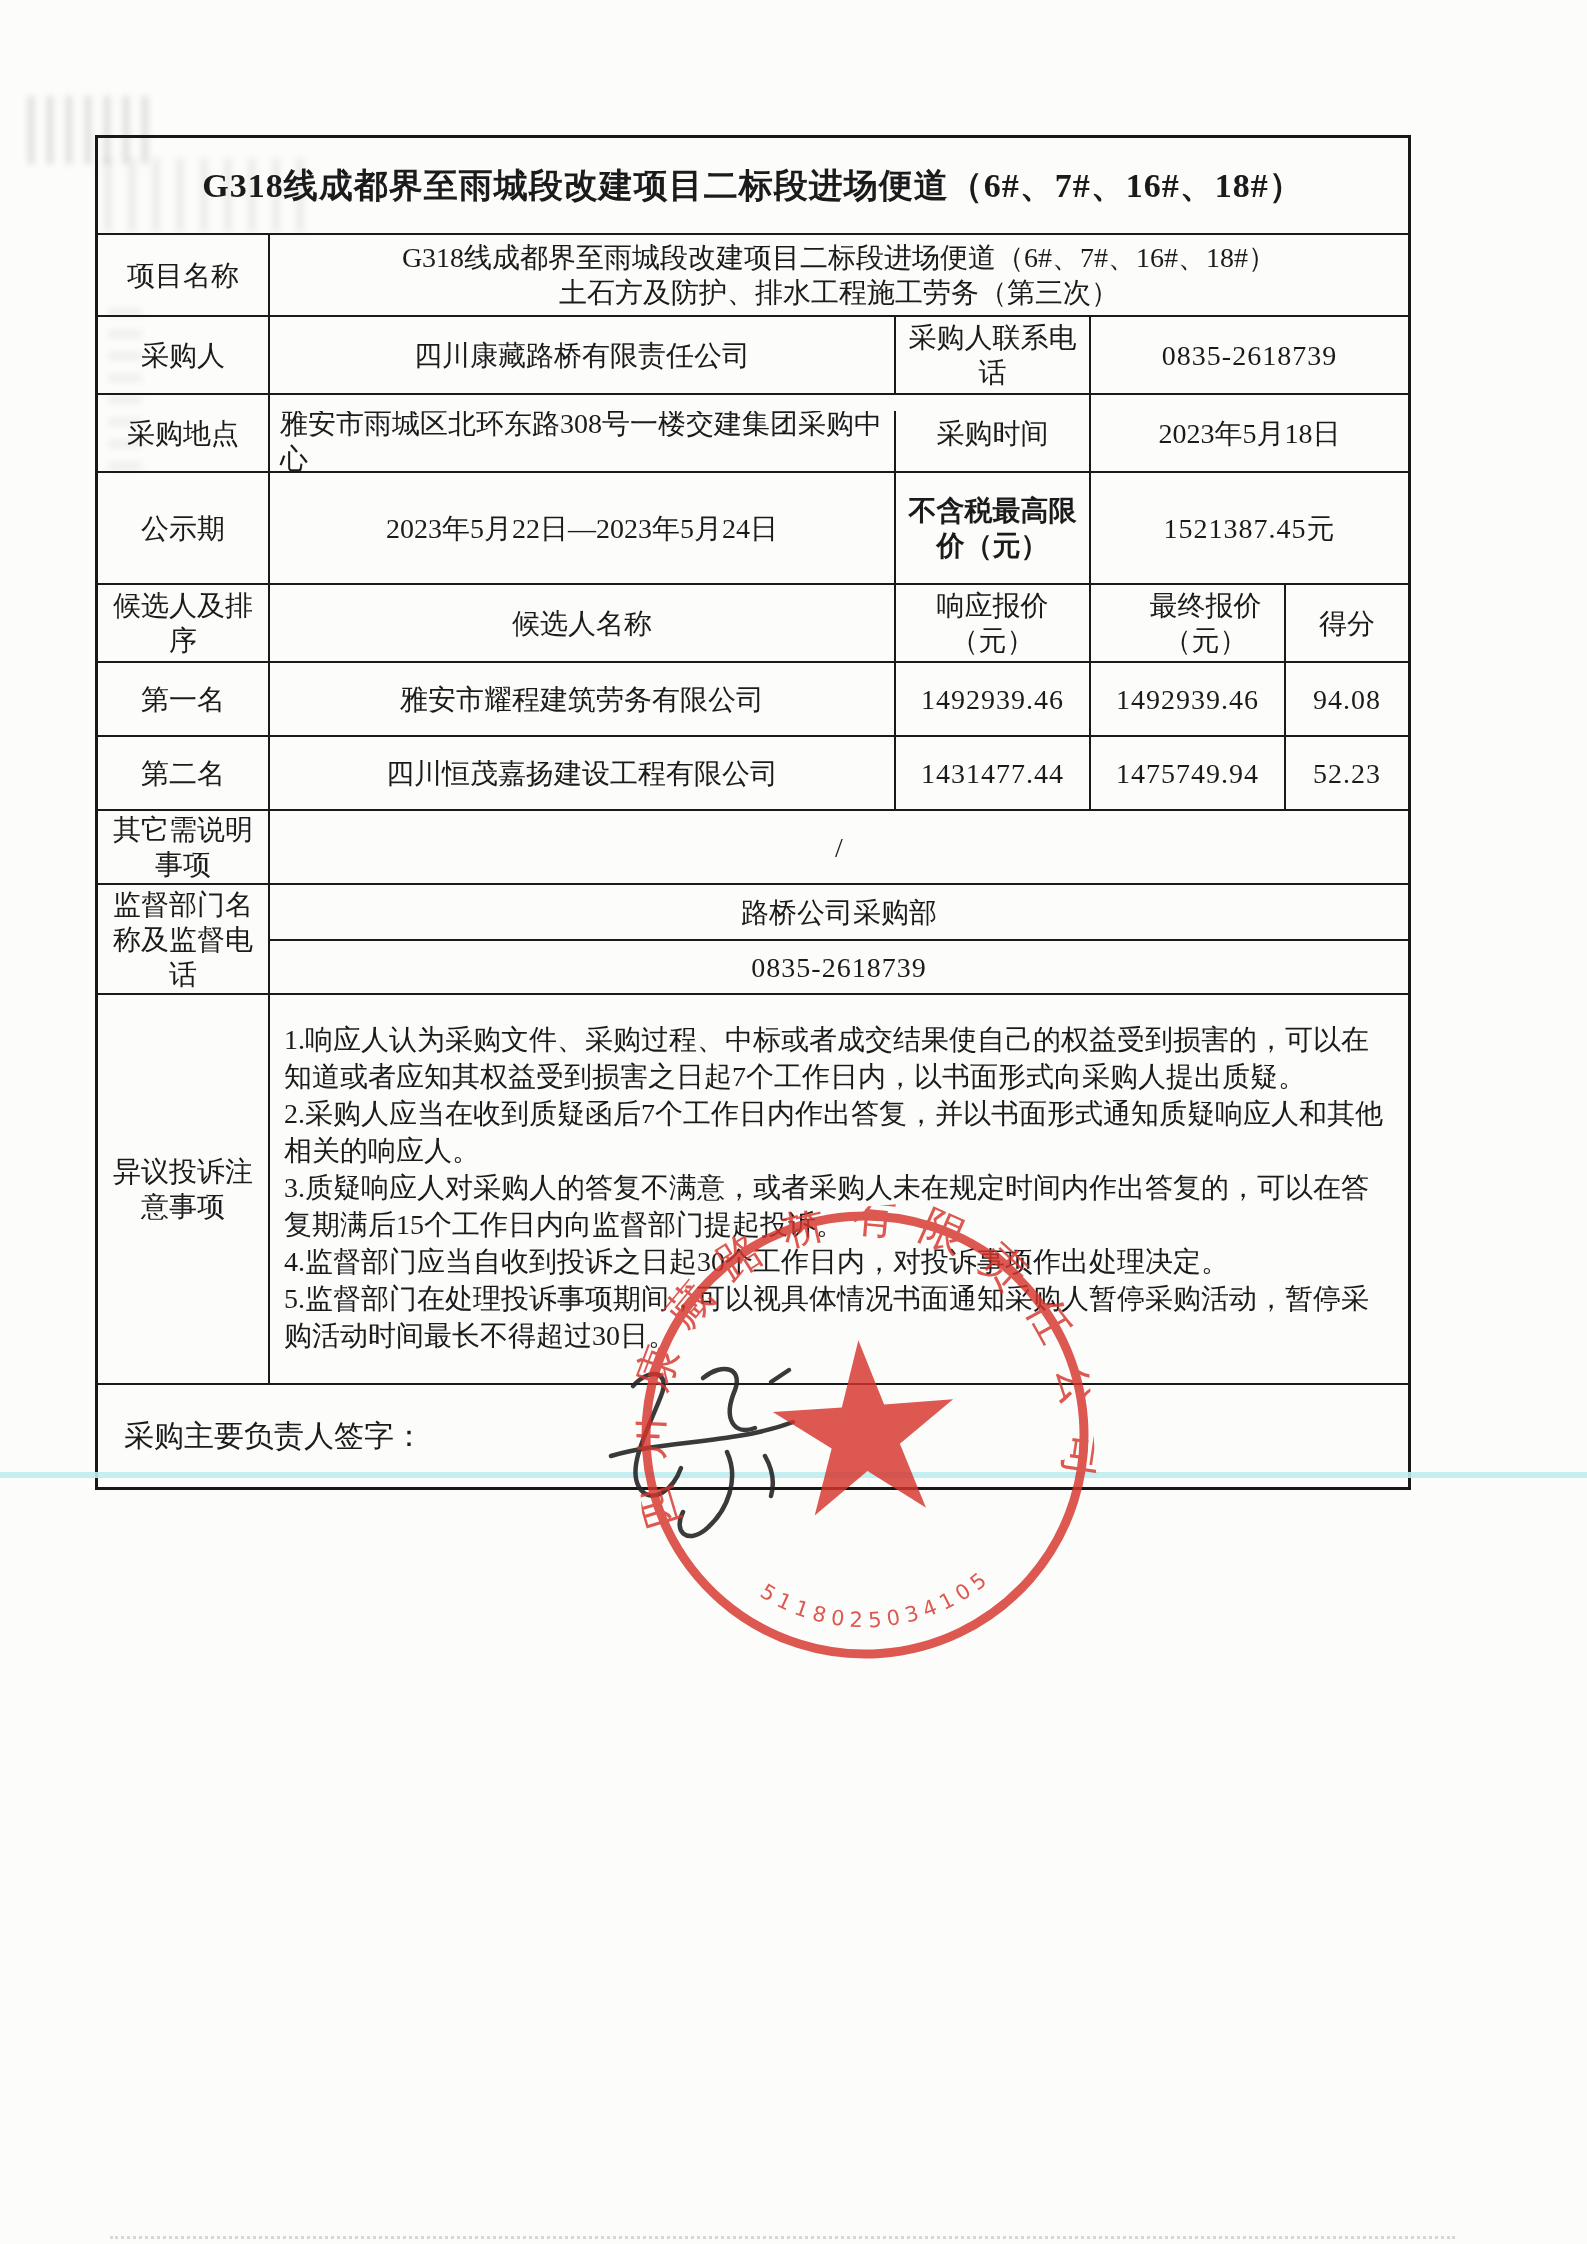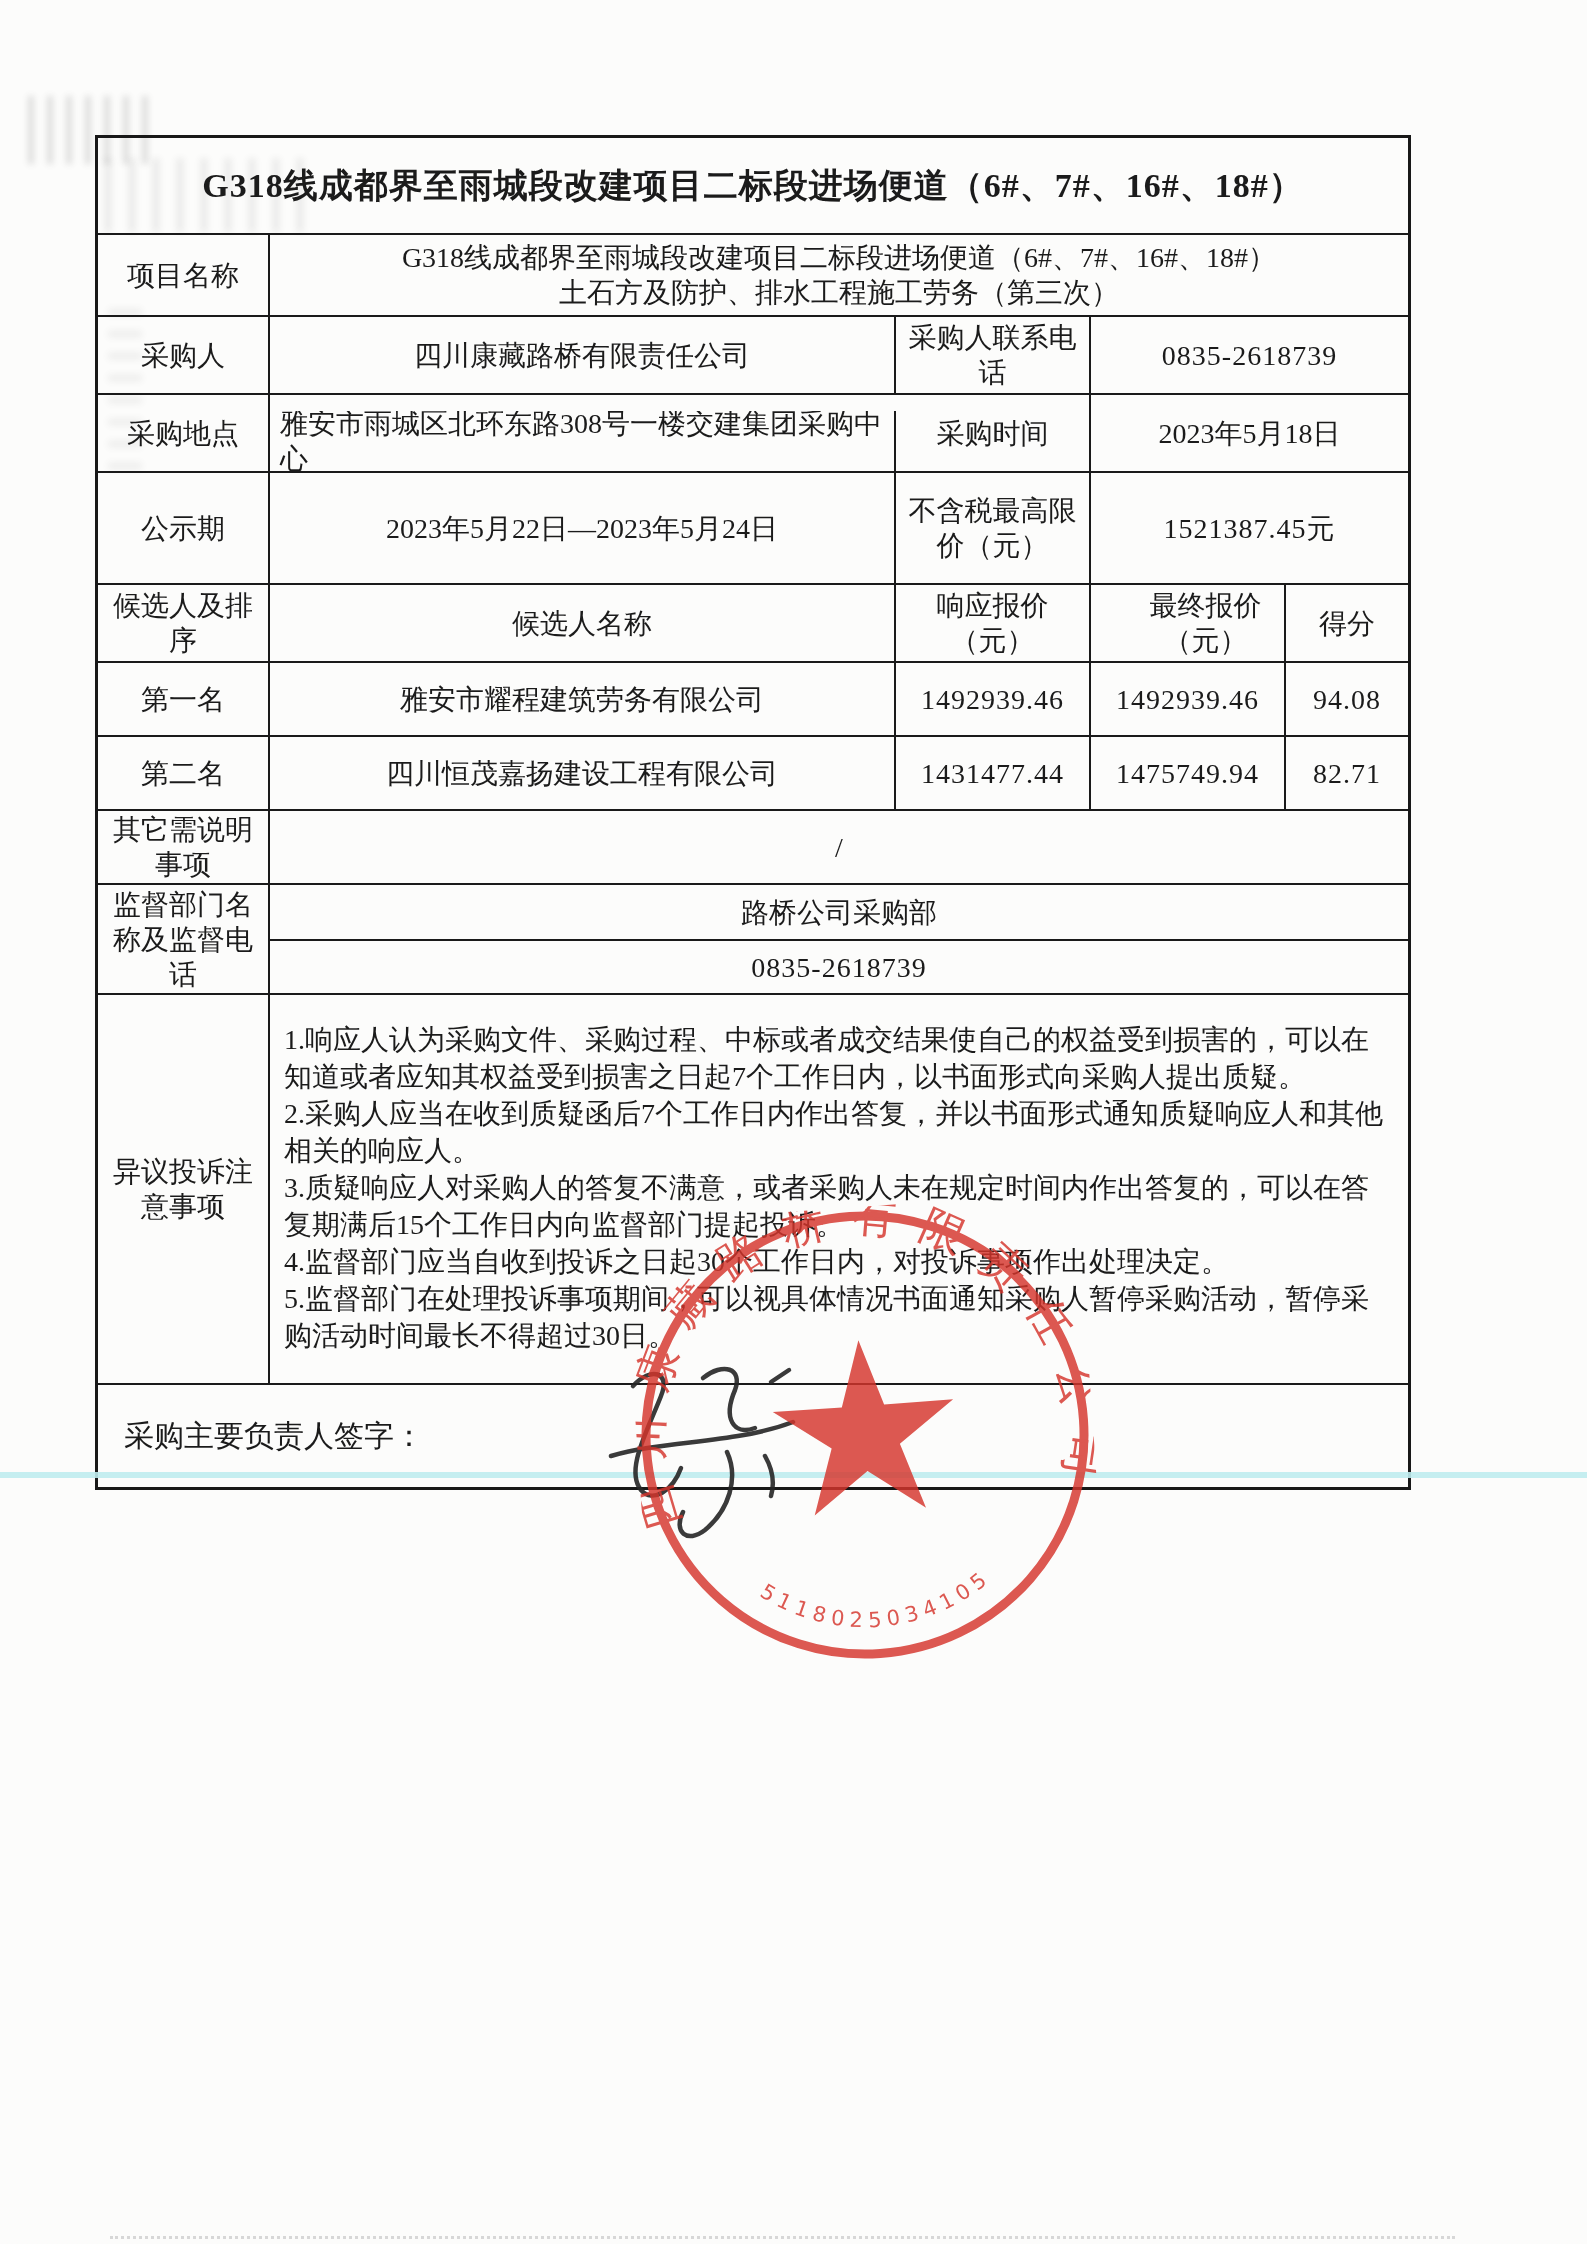--- a/index.html
+++ b/index.html
@@ -80,40 +80,40 @@
   <div class="c" style="grid-column:3;grid-row:3;">采购人联系电话</div>
   <div class="c last num" style="grid-column:4/span 2;grid-row:3;">0835-2618739</div>
 
   <div class="c" style="grid-column:1;grid-row:4;">采购地点</div>
   <div class="c alignleft" style="grid-column:2;grid-row:4;margin-top:16px;">雅安市雨城区北环东路308号一楼交建集团采购中心</div>
   <div class="c" style="grid-column:3;grid-row:4;">采购时间</div>
   <div class="c last" style="grid-column:4/span 2;grid-row:4;">2023年5月18日</div>
 
   <div class="c" style="grid-column:1;grid-row:5;">公示期</div>
   <div class="c" style="grid-column:2;grid-row:5;">2023年5月22日—2023年5月24日</div>
-  <div class="c" style="grid-column:3;grid-row:5;">不含税最高限价（元）</div>
+  <div class="c" style="grid-column:3;grid-row:5;font-weight:bold;">不含税最高限价（元）</div>
   <div class="c last num" style="grid-column:4/span 2;grid-row:5;">1521387.45元</div>
 
   <div class="c" style="grid-column:1;grid-row:6;">候选人及排序</div>
   <div class="c" style="grid-column:2;grid-row:6;">候选人名称</div>
   <div class="c" style="grid-column:3;grid-row:6;">响应报价（元）</div>
   <div class="c" style="grid-column:4;grid-row:6;padding-left:46px;">最终报价（元）</div>
   <div class="c last" style="grid-column:5;grid-row:6;">得分</div>
 
   <div class="c" style="grid-column:1;grid-row:7;">第一名</div>
   <div class="c" style="grid-column:2;grid-row:7;">雅安市耀程建筑劳务有限公司</div>
   <div class="c num" style="grid-column:3;grid-row:7;">1492939.46</div>
   <div class="c num" style="grid-column:4;grid-row:7;">1492939.46</div>
   <div class="c last num" style="grid-column:5;grid-row:7;">94.08</div>
 
   <div class="c" style="grid-column:1;grid-row:8;">第二名</div>
   <div class="c" style="grid-column:2;grid-row:8;">四川恒茂嘉扬建设工程有限公司</div>
   <div class="c num" style="grid-column:3;grid-row:8;">1431477.44</div>
   <div class="c num" style="grid-column:4;grid-row:8;">1475749.94</div>
-  <div class="c last num" style="grid-column:5;grid-row:8;">82.71</div>
+  <div class="c last num" style="grid-column:5;grid-row:8;">52.23</div>
 
   <div class="c" style="grid-column:1;grid-row:9;">其它需说明事项</div>
   <div class="c last" style="grid-column:2/span 4;grid-row:9;">/</div>
 
   <div class="c" style="grid-column:1;grid-row:10/span 2;">监督部门名称及监督电话</div>
   <div class="c last" style="grid-column:2/span 4;grid-row:10;">路桥公司采购部</div>
   <div class="c last num" style="grid-column:2/span 4;grid-row:11;">0835-2618739</div>
 
   <div class="c" style="grid-column:1;grid-row:12;">异议投诉注意事项</div>
   <div class="c last para-cell" style="grid-column:2/span 4;grid-row:12;">

